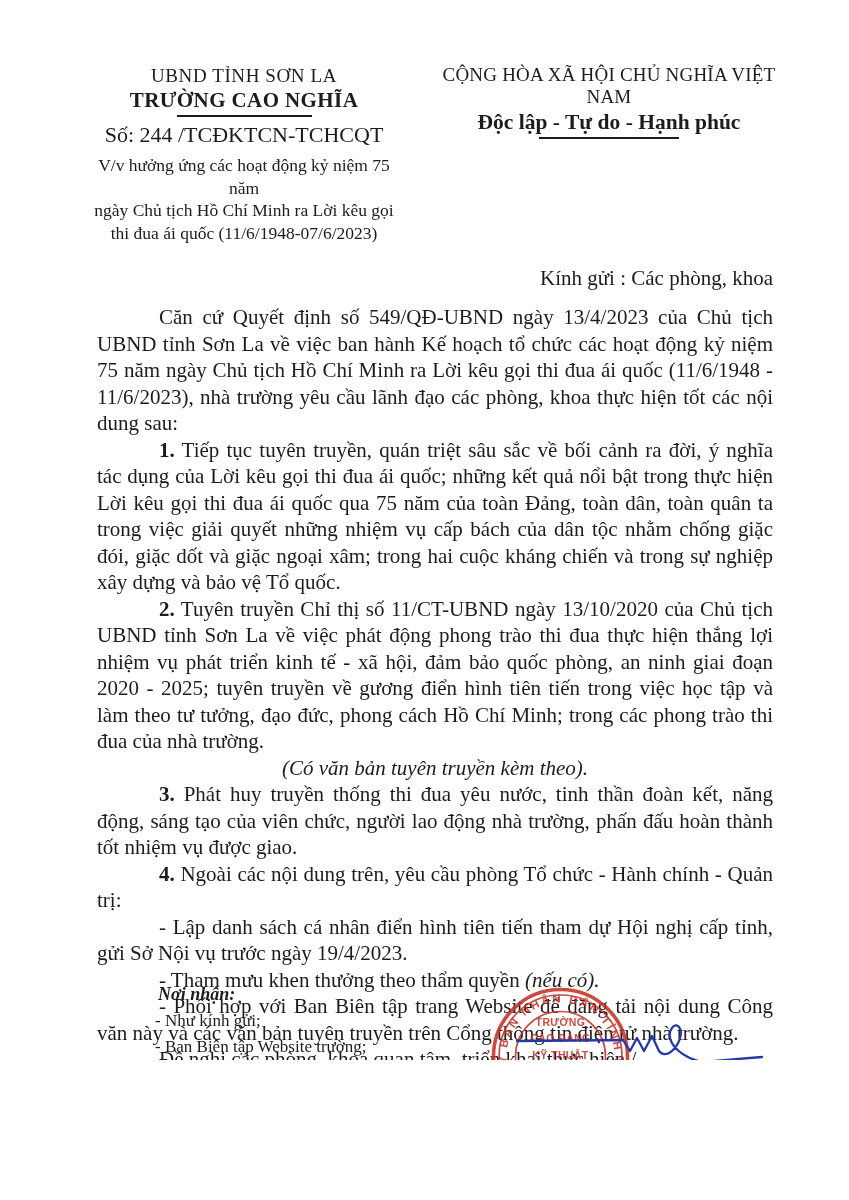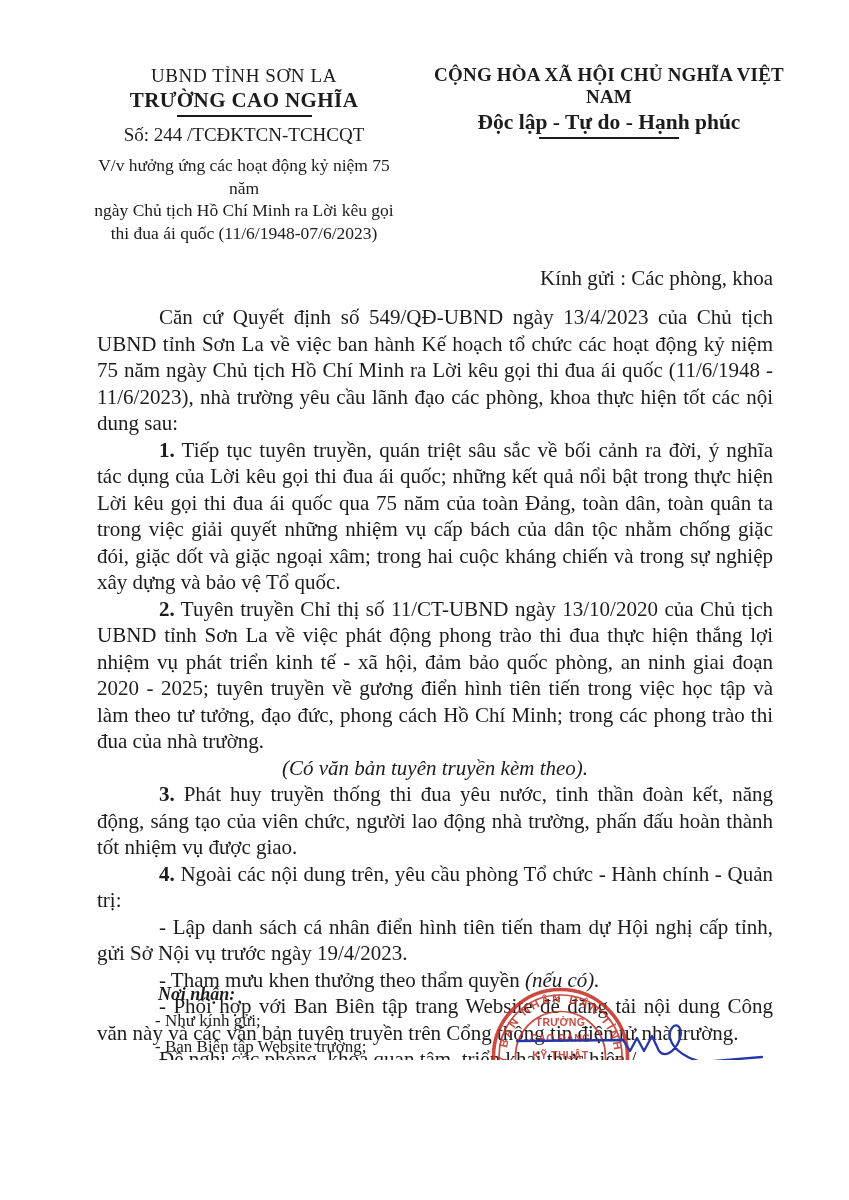--- a/index.html
+++ b/index.html
@@ -6,25 +6,25 @@
   .page {
     position:relative; width:849px; height:1060px; background:#ffffff;
     font-family:"Liberation Serif", serif; color:#1c1c1c; overflow:hidden;
   }
   
   .header-left { position:absolute; left:83px; top:64px; width:322px; text-align:center; }
   .hl1 { font-size:19px; letter-spacing:0.6px; line-height:23px; }
   .hl2 { font-size:21px; font-weight:bold; line-height:23px; margin-top:2px; letter-spacing:0.4px; }
   .hl3 { font-size:21px; font-weight:bold; line-height:23px; letter-spacing:0.2px; }
   .hl-rule { width:135px; border-bottom:2px solid #1c1c1c; margin:3px auto 4px auto; }
-  .doc-no { font-size:19px; line-height:27px; margin-top:3px; }
+  .doc-no { font-size:22px; line-height:27px; margin-top:3px; }
   .subject { font-size:17.5px; line-height:22.5px; margin-top:6px; }
 
   .header-right { position:absolute; left:418px; top:64px; width:382px; text-align:center; }
-  .hr1 { font-size:19px; font-weight:bold; line-height:22px; letter-spacing:0.2px; }
+  .hr1 { font-size:19px; font-weight:normal; line-height:22px; letter-spacing:0.2px; }
   .hr2 { font-size:21.5px; font-weight:bold; line-height:24px; margin-top:2px; }
   .hr-rule { width:140px; border-bottom:2px solid #1c1c1c; margin:3px auto 0 auto; }
   .date-line { font-size:21px; font-style:italic; margin-top:40px; }
   .date-day { font-style:normal; font-size:19px; padding:0 9px; }
 
   
   .salutation { position:absolute; top:266px; left:97px; width:676px; text-align:right; font-size:21px; }
   .body-text { position:absolute; top:304px; left:97px; width:676px;
                font-size:21px; line-height:26.5px; text-align:justify; }
   .para { margin:0; text-indent:62px; }

